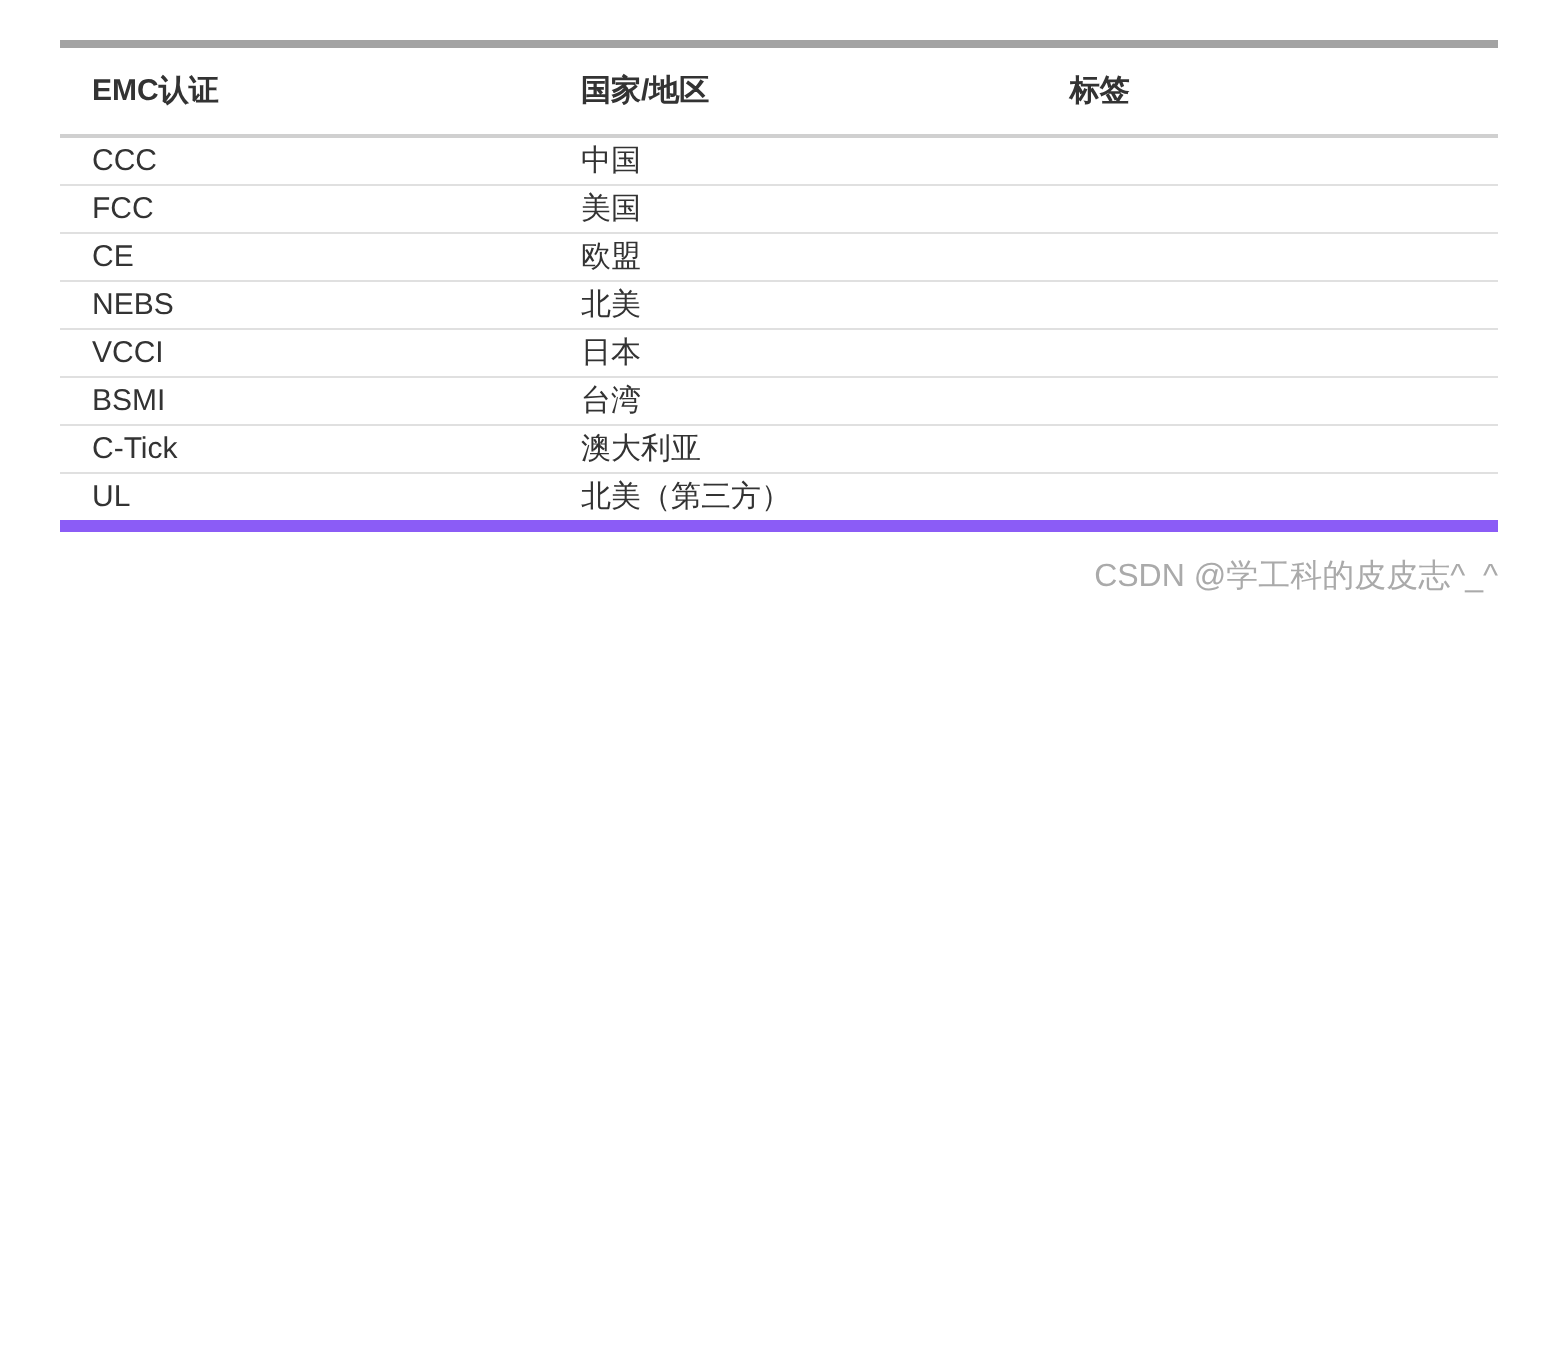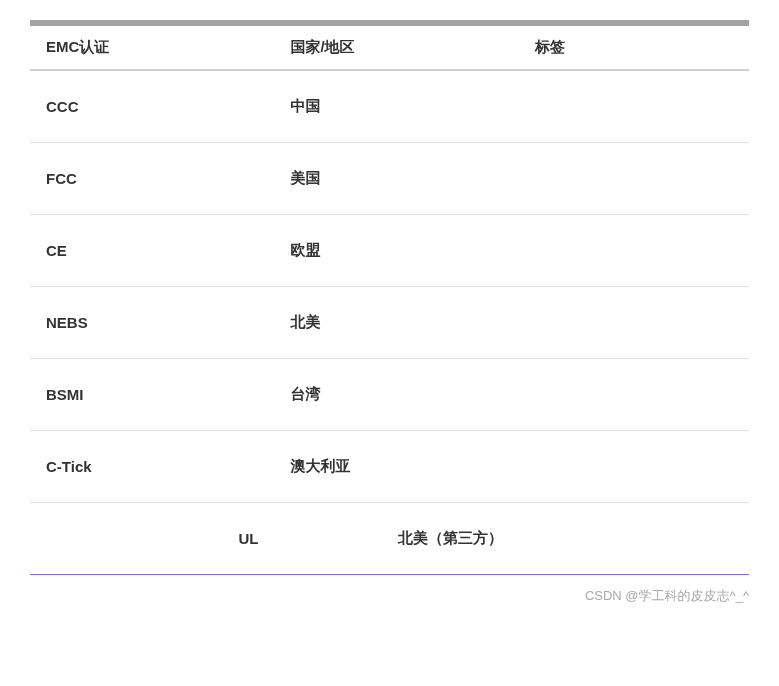--- a/index.html
+++ b/index.html
@@ -22,51 +22,49 @@
       width: 100%;
       border-collapse: collapse;
       table-layout: fixed;
     }
 
     thead tr th {
       font-weight: bold;
       text-align: left;
       padding: 12px 16px;
       border-bottom: 2px solid #d0d0d0;
-      border-top: 6px solid #a3a3a3;
+      border-top: 4px solid #a3a3a3;
     }
 
     tbody tr td {
-      padding: 26px 16px;
+      padding: 2px 16px;
       border-bottom: 1px solid #e0e0e0;
       vertical-align: middle;
-      font-weight: bold;
     }
 
     tbody tr:last-child td {
-      border-bottom: 1px solid #8b5cf6;
-      text-align: right;
+      border-bottom: 6px solid #8b5cf6;
     }
 
     .col-cert {
       width: 34%;
     }
 
     .col-country {
       width: 34%;
     }
 
     .col-label {
       width: 32%;
     }
 
     .watermark {
       text-align: right;
       color: #aaa;
-      font-size: 13px;
+      font-size: 16px;
       margin-top: 12px;
     }
   </style>
 </head>
 <body>
 
 <table>
   <thead>
     <tr>
       <th class="col-cert">EMC认证</th>
@@ -89,20 +87,25 @@
         <td class="col-cert">CE</td>
         <td class="col-country">欧盟</td>
         <td class="col-label"></td>
       </tr>
       <tr>
         <td class="col-cert">NEBS</td>
         <td class="col-country">北美</td>
         <td class="col-label"></td>
       </tr>
       <tr>
+        <td class="col-cert">VCCI</td>
+        <td class="col-country">日本</td>
+        <td class="col-label"></td>
+      </tr>
+      <tr>
         <td class="col-cert">BSMI</td>
         <td class="col-country">台湾</td>
         <td class="col-label"></td>
       </tr>
       <tr>
         <td class="col-cert">C-Tick</td>
         <td class="col-country">澳大利亚</td>
         <td class="col-label"></td>
       </tr>
       <tr>

